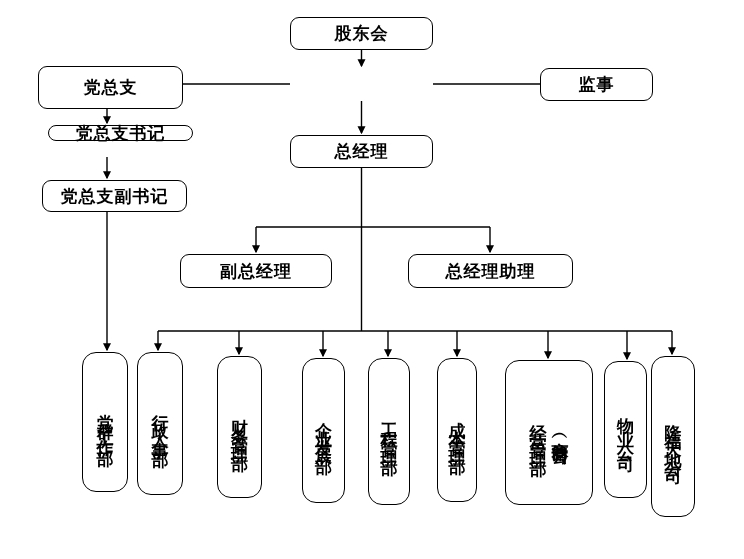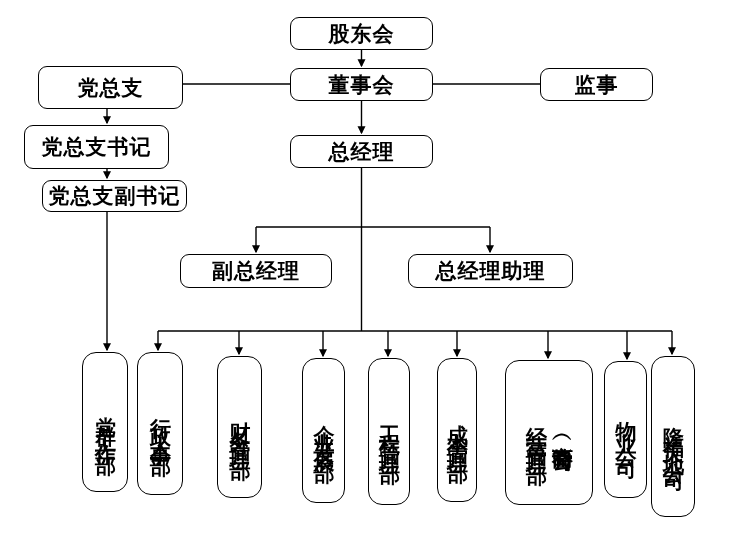--- a/index.html
+++ b/index.html
@@ -23,21 +23,21 @@
   .hbox, .vbox {
     position: absolute;
     background: #ffffff;
     border: 1.6px solid #000000;
     box-sizing: border-box;
     display: flex;
     align-items: center;
     justify-content: center;
     color: #000000;
     font-weight: bold;
-    font-size: 21px;
+    font-size: 17px;
     letter-spacing: 1px;
   }
   .hbox { border-radius: 9px; }
   .vbox { border-radius: 14px; letter-spacing: 0; }
   .vtext {
     writing-mode: vertical-lr;
     text-orientation: mixed;
     letter-spacing: 9px;
     line-height: 1;
   }
@@ -85,25 +85,24 @@
       <line x1="548" y1="331" x2="548" y2="358" marker-end="url(#arrow)"></line>
       <line x1="627" y1="331" x2="627" y2="359" marker-end="url(#arrow)"></line>
       <line x1="672" y1="331" x2="672" y2="354" marker-end="url(#arrow)"></line>
     </g>
   </svg>
 
   <div class="hbox" style="left:290px; top:17px; width:143px; height:33px;">股东会</div>
 
   <div class="hbox" style="left:38px; top:66px; width:145px; height:43px;">党总支</div>
 
-  <div class="hbox" style="left:290px; top:68px; width:143px; height:33px;">董事会</div>
 
   <div class="hbox" style="left:540px; top:68px; width:113px; height:33px;">监事</div>
 
-  <div class="hbox" style="left:24px; top:125px; width:145px; height:44px;">党总支书记</div>
+  <div class="hbox" style="left:48px; top:125px; width:145px; height:16px;">党总支书记</div>
 
   <div class="hbox" style="left:290px; top:135px; width:143px; height:33px;">总经理</div>
 
   <div class="hbox" style="left:42px; top:180px; width:145px; height:32px;">党总支副书记</div>
 
   <div class="hbox" style="left:408px; top:254px; width:165px; height:34px;">总经理助理</div>
 
   <div class="hbox" style="left:180px; top:254px; width:152px; height:34px;">副总经理</div>
 
   <div class="vbox" style="left:82px; top:352px; width:46px; height:140px;">

